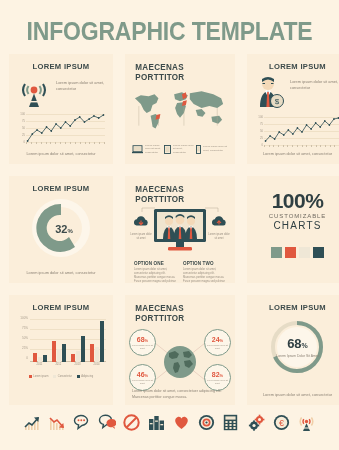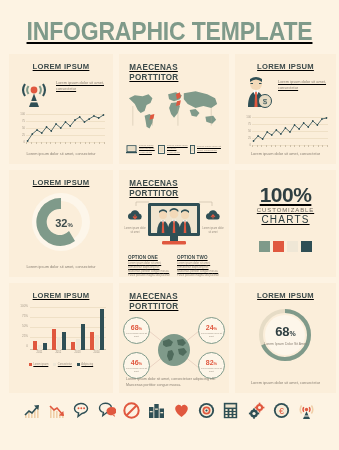--- a/index.html
+++ b/index.html
@@ -2,21 +2,21 @@
 <html><head>
 <meta charset="utf-8">
 <style>
   html,body{margin:0;padding:0;}
   body{
     width:339px;height:450px;
     background:#fdf3e3;
     font-family:"Liberation Sans", sans-serif;
     overflow:hidden;
   }
-  .page{position:relative;width:339px;height:450px;text-decoration:underline;}
+  .page{position:relative;width:339px;height:450px;}
 
   
   .title{
     text-align:center;
     font-family:"Liberation Sans Narrow","Liberation Sans",sans-serif;
     font-size:25px;
     letter-spacing:-0.2px;
     font-weight:bold;
     color:#7f9a8a;
     padding-top:17px;
@@ -24,20 +24,21 @@
   }
 
   
   .grid{
     display:grid;
     grid-template-columns:104px 110px 101px;
     column-gap:6px;
     row-gap:6px;
     padding:0 9px;
     margin-top:8px;
+    gap:12px;
   }
   .panel{
     background:#fbeeda;
     position:relative;
     overflow:hidden;
   }
   .r1{height:110px;}
   .r2{height:107px;}
   .r3{height:110px;}
 

